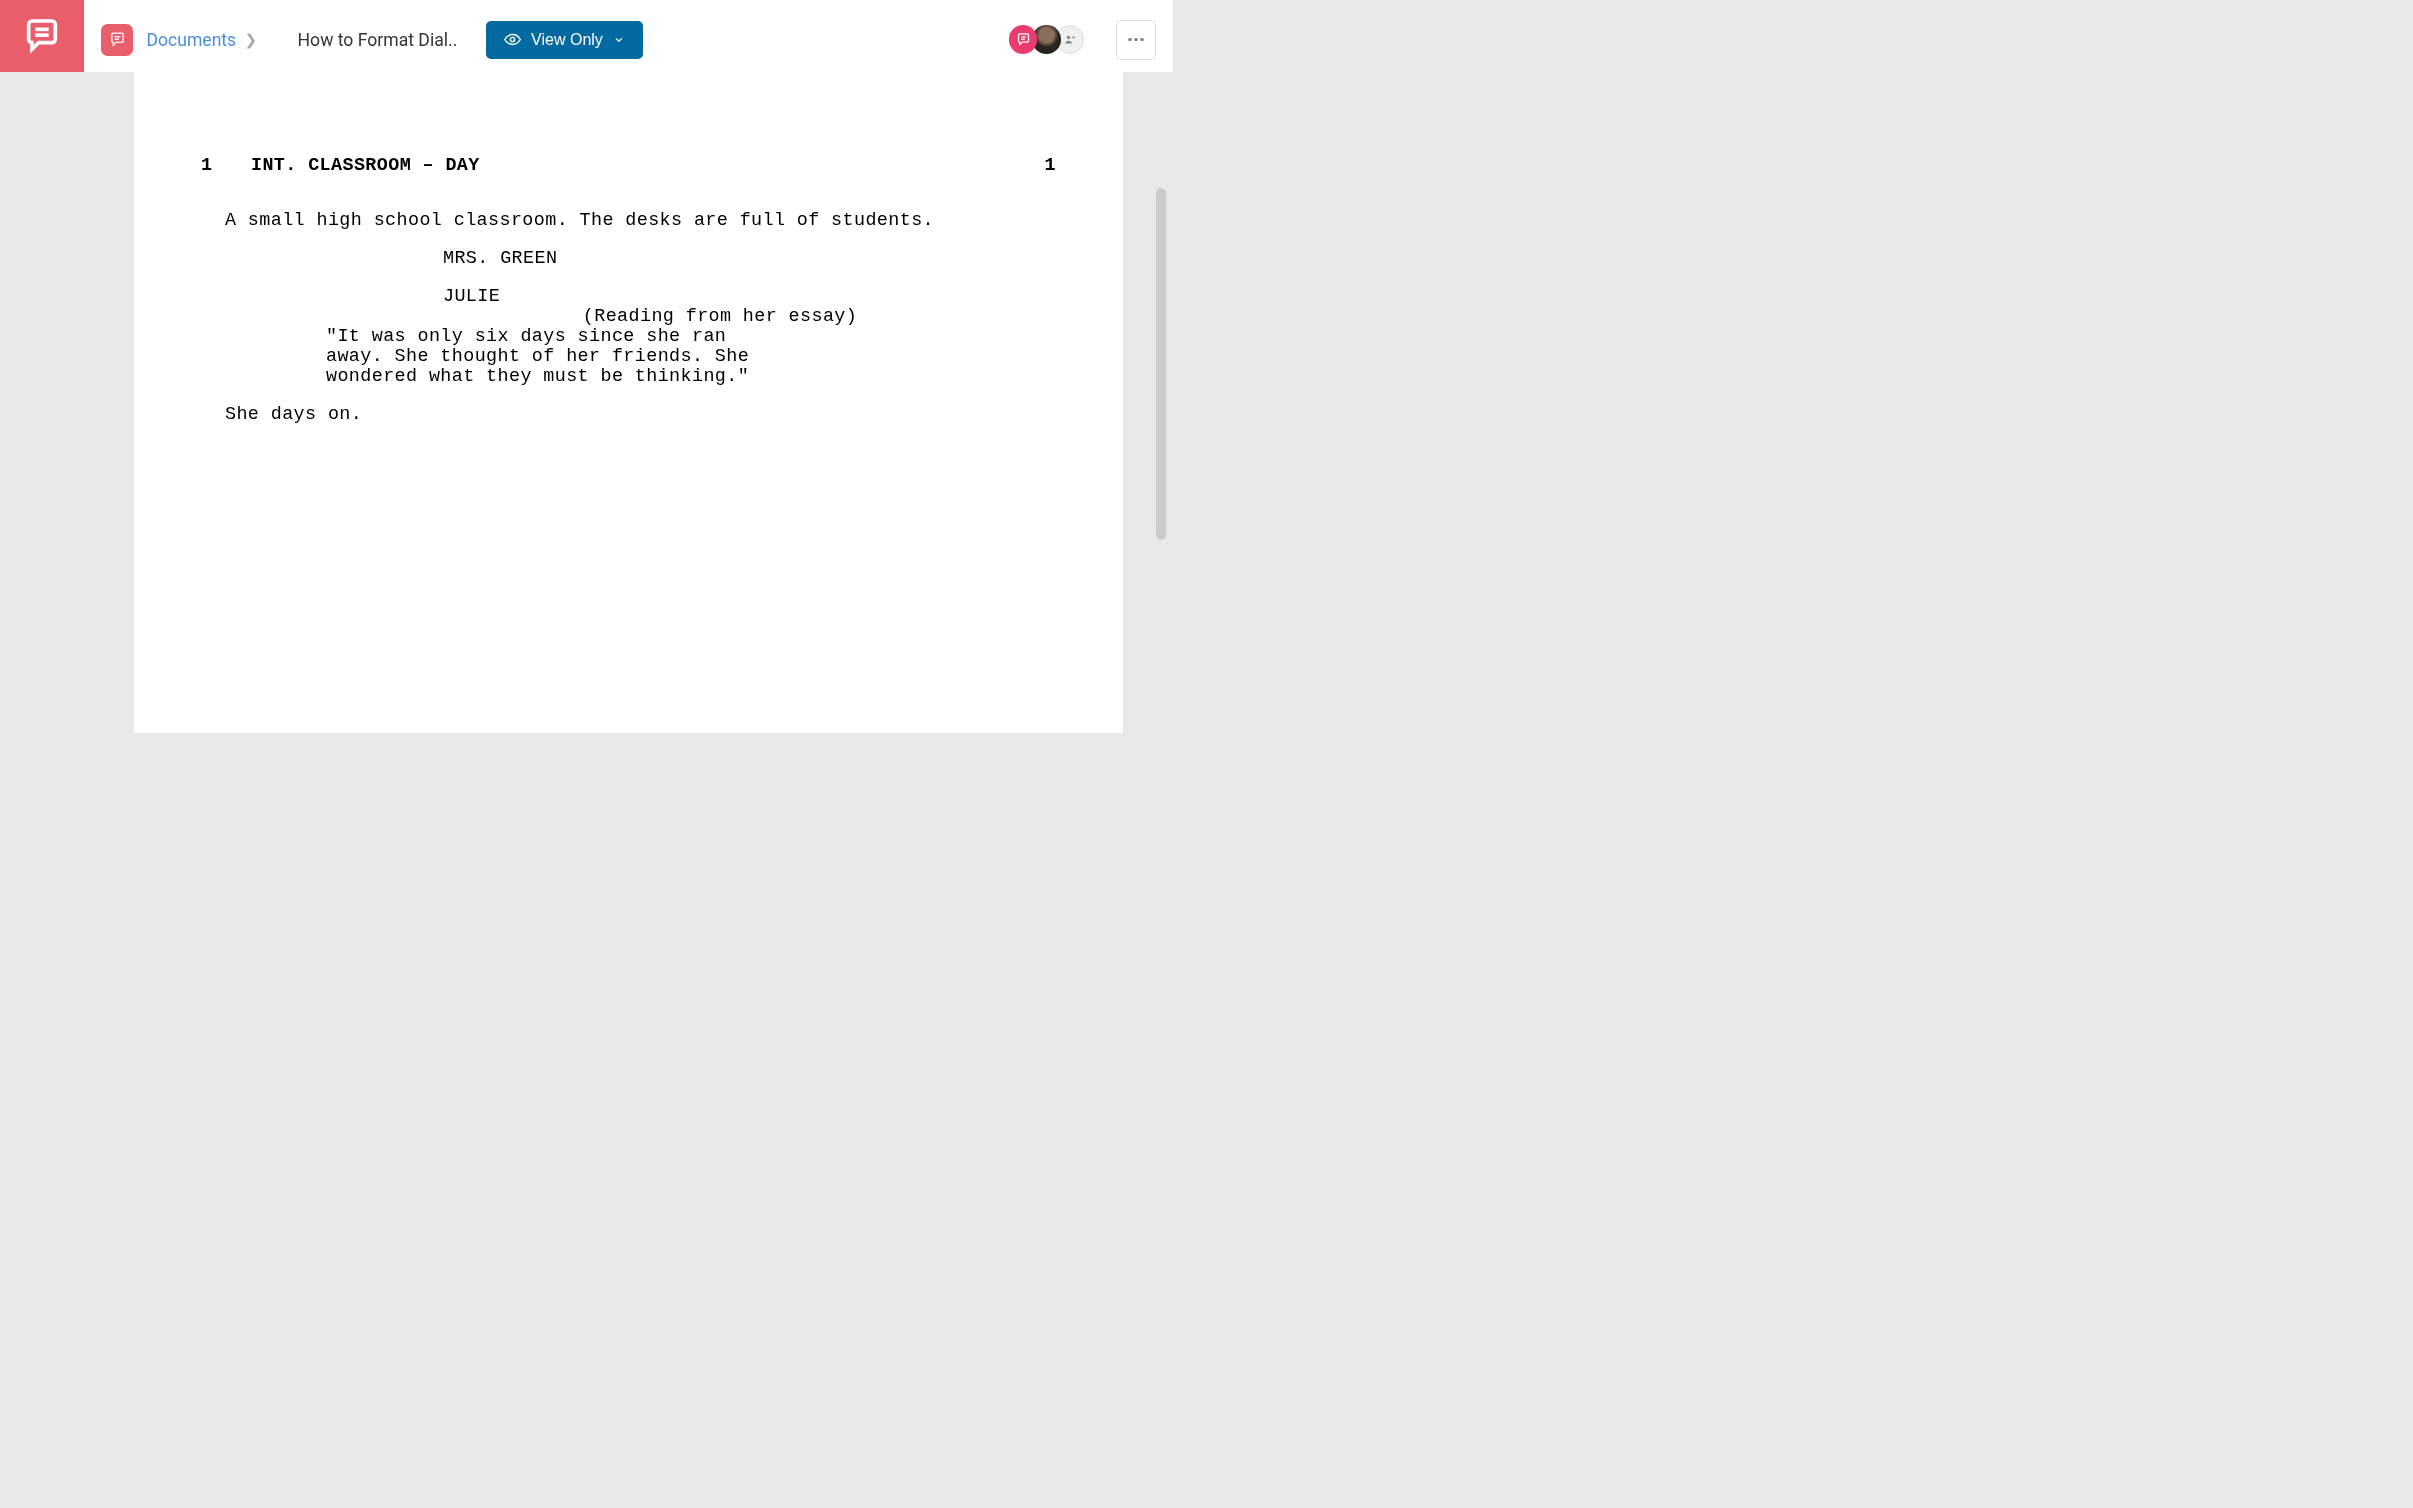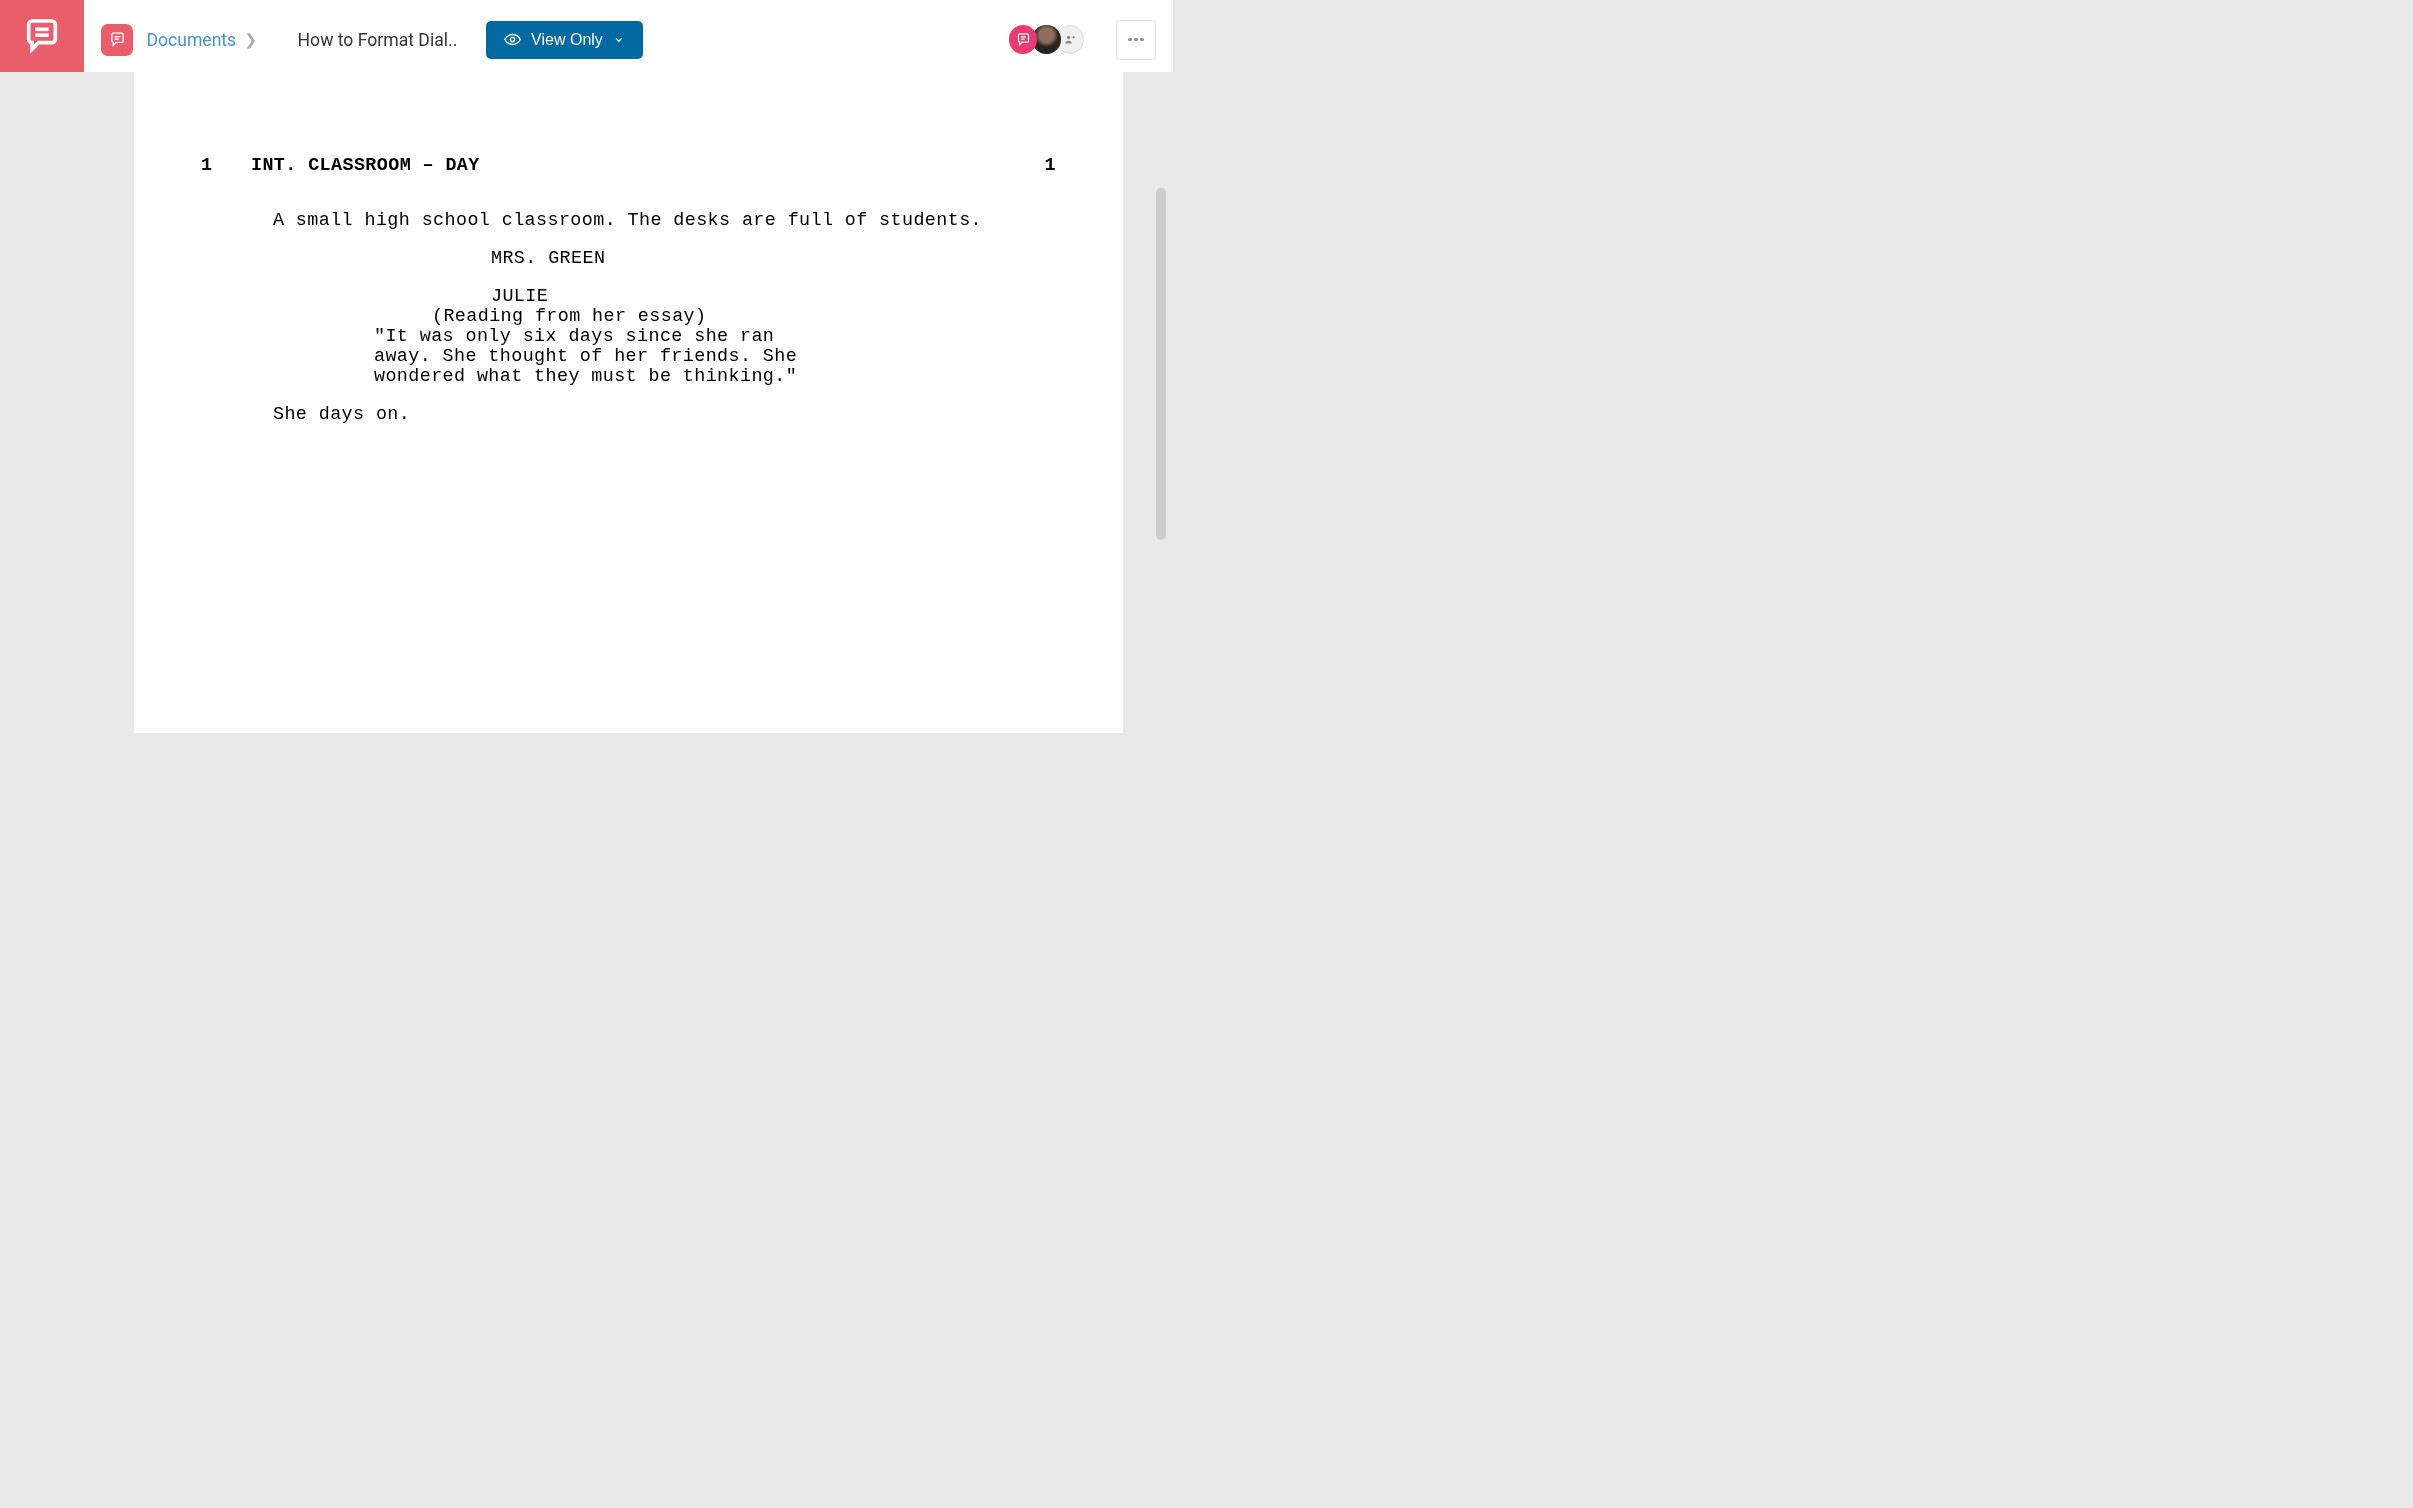--- a/index.html
+++ b/index.html
@@ -137,32 +137,32 @@
     }
     .scene-heading-row {
       display: flex;
       justify-content: space-between;
       font-weight: bold;
       margin-bottom: 35px;
     }
     .scene-num-left { width: 50px; }
     .scene-heading { flex: 1; }
     .scene-num-right { width: 25px; text-align: right; }
-    .script-body { margin-left: 72px; font-family: Liberation Mono, monospace; }
+    .script-body { margin-left: 24px; font-family: Liberation Mono, monospace; }
     .action { margin-bottom: 18.4px; max-width: 729px; }
     .highlight {
       border: 2.5px solid #f5a623;
       padding: 2.5px 3.4px 2.5px 1.7px;
       display: inline-block;
       margin-top: -2.5px;
       margin-bottom: -2.5px;
     }
     .dialogue-block { margin-bottom: 18.4px; }
     .character { text-align: left; margin-left: 218px; }
-    .paren { margin-left: 159px; }
+    .paren { margin-left: 159px; text-align: center; }
     .dialogue { margin-left: 101px; max-width: 444px; }
     .scrollbar {
       position: absolute;
       right: 6.7px;
       top: 116px;
       width: 10px;
       height: 352px;
       background: #ccc;
       border-radius: 5px;
     }

